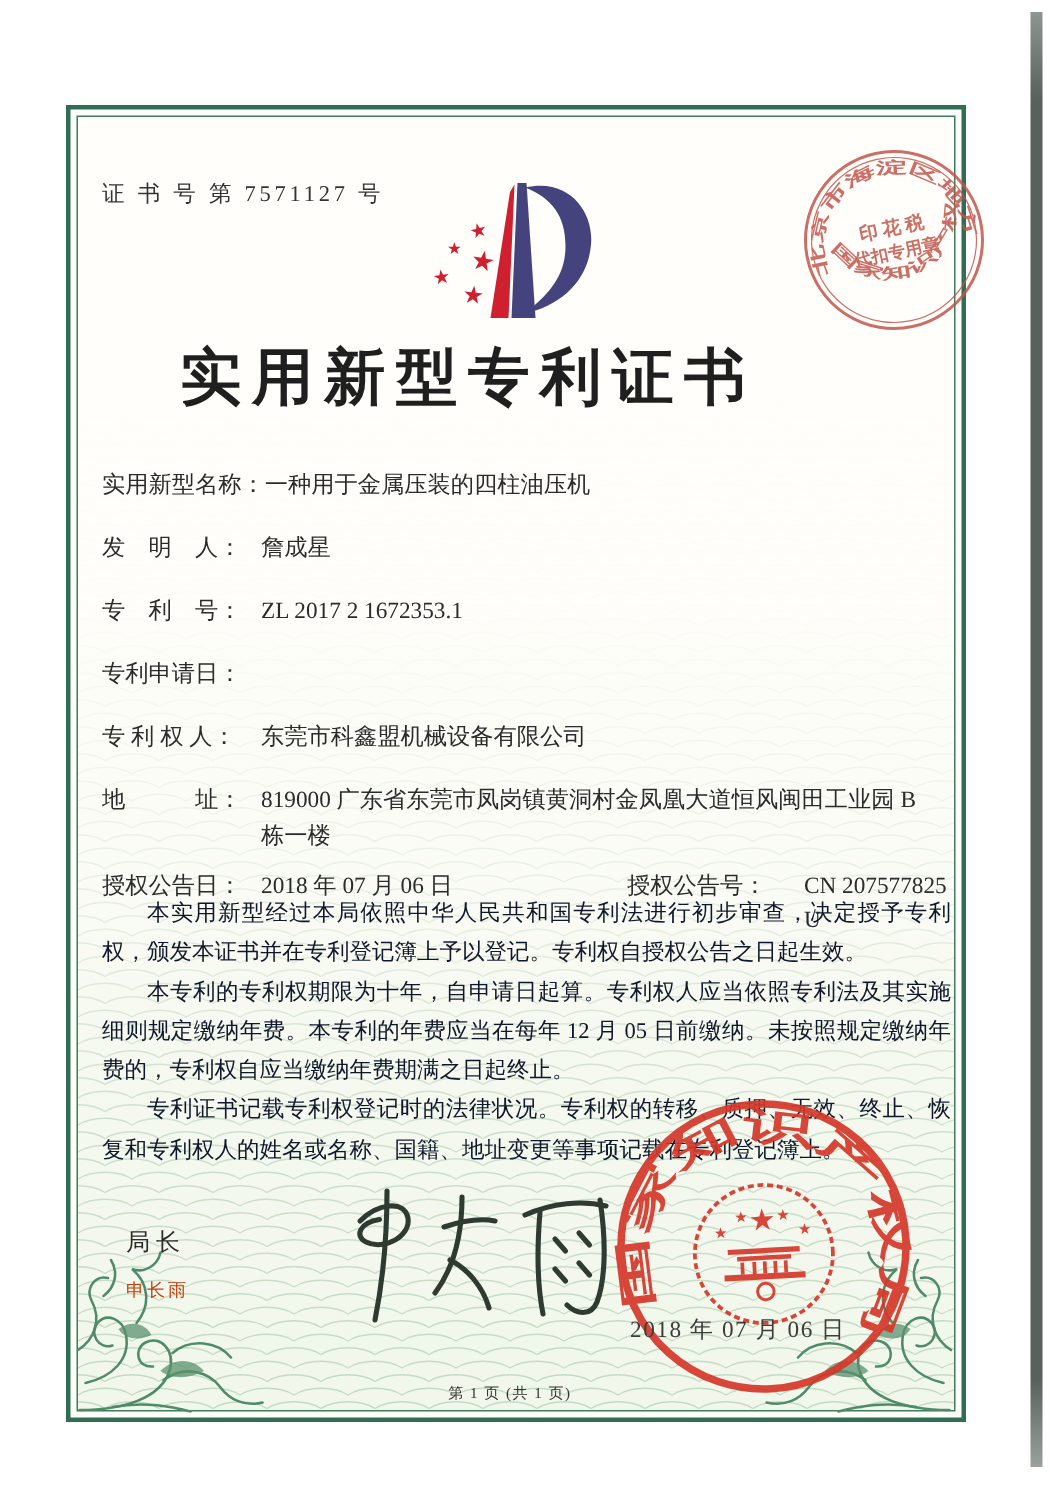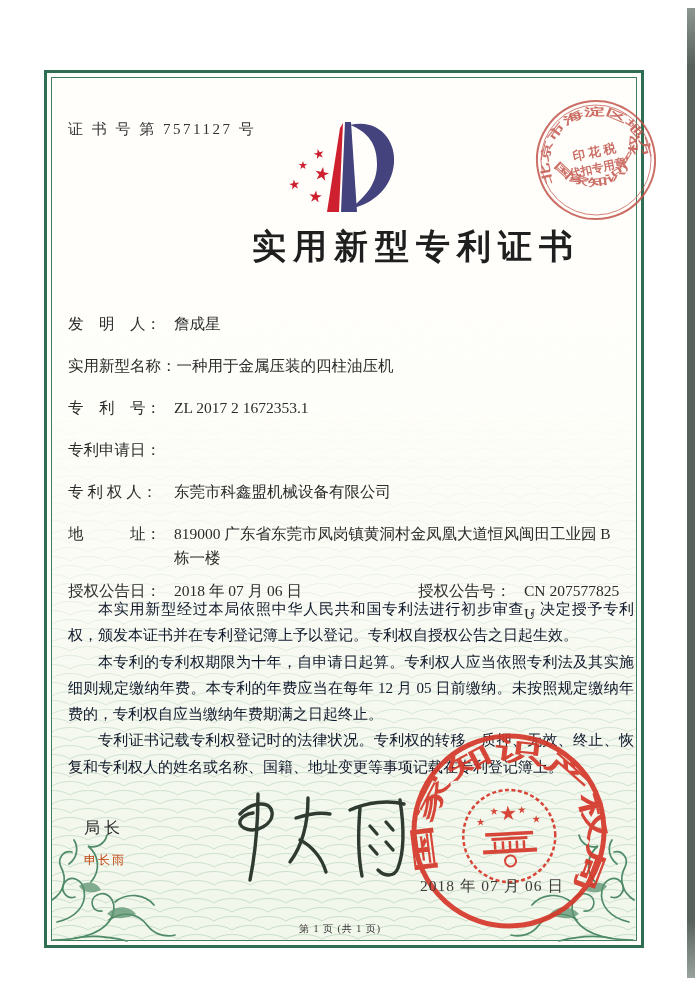--- a/index.html
+++ b/index.html
@@ -22,30 +22,30 @@
   #guilloche{position:absolute;left:0;top:0;}
   .fade{
     position:absolute;inset:0;
     background:linear-gradient(180deg,#fffefb 0%,rgba(255,254,250,0.95) 38%,
       rgba(255,254,250,0.6) 60%,rgba(255,254,250,0.15) 78%,rgba(255,254,250,0) 100%);
   }
   .layer{position:absolute;left:0;top:12px;width:700px;height:990px;pointer-events:none;}
   .cert-no{position:absolute;left:68px;top:108px;font-size:15px;letter-spacing:2.5px;color:#333;}
   .logo{position:absolute;left:276px;top:98px;width:168px;height:114px;}
   .title{
-    position:absolute;left:120px;top:212px;width:460px;text-align:right;
-    font-size:34px;font-weight:bold;letter-spacing:7px;color:#1f1f1f;
+    position:absolute;left:120px;top:212px;width:460px;text-align:left;
+    font-size:41px;font-weight:bold;letter-spacing:7px;color:#1f1f1f;
   }
   .fields{position:absolute;left:68px;top:300px;width:566px;font-size:15.5px;}
   .row{display:flex;margin-bottom:19px;line-height:23px;position:relative;}
   .row .lbl{min-width:106px;white-space:nowrap;color:#2b2b2b;}
   .row .val{flex:1;color:#2b2b2b;}
   .row.address{margin-bottom:9px;}
   .row.address .val{max-width:438px;line-height:24px;}
-  .grant-group2{position:absolute;left:350px;top:0;display:flex;}
+  .grant-group2{position:absolute;left:350px;top:0;display:flex;gap:12px;}
   .paras{position:absolute;left:68px;top:584px;width:566px;}
   .paras p{margin:0;font-size:15px;line-height:26.3px;text-align:justify;text-indent:2em;color:#0f172a;}
   .sig-title{position:absolute;left:84px;top:806px;font-size:16px;letter-spacing:4px;color:#2b2b2b;}
   .sig-name{position:absolute;left:84px;top:840px;font-size:12px;letter-spacing:2px;color:#c2410c;}
   .sig-svg{position:absolute;left:212px;top:772px;width:210px;height:105px;}
   .seal{position:absolute;left:408px;top:718px;width:202px;height:202px;opacity:0.92;transform:rotate(-3deg);}
   .seal-date{
     position:absolute;left:420px;top:864px;width:200px;font-size:15.5px;letter-spacing:1px;
     color:#3c3c38;z-index:6;
   }
@@ -226,26 +226,26 @@
     </text>
     <text font-size="10" fill="#c2564c" font-weight="bold">
       <textPath href="#taxBottom" startOffset="4" textLength="140" lengthAdjust="spacingAndGlyphs">国家知识产权局</textPath>
     </text>
     <text x="65" y="61" font-size="12.5" fill="#c2564c" text-anchor="middle" font-weight="bold">印 花 税</text>
     <text x="65" y="77" font-size="11.5" fill="#c2564c" text-anchor="middle" font-weight="bold">代扣专用章</text>
   </svg>
 
   <div class="fields">
     <div class="row">
+      <span class="lbl">实用新型名称：</span>
+      <span class="val">一种用于金属压装的四柱油压机</span>
+    </div>
+    <div class="row">
       <span class="lbl">发　明　人：</span>
       <span class="val">詹成星</span>
-    </div>
-    <div class="row">
-      <span class="lbl">实用新型名称：</span>
-      <span class="val">一种用于金属压装的四柱油压机</span>
     </div>
     <div class="row">
       <span class="lbl">专　利　号：</span>
       <span class="val">ZL 2017 2 1672353.1</span>
     </div>
     <div class="row">
       <span class="lbl">专利申请日：</span>
     </div>
     <div class="row">
       <span class="lbl">专 利 权 人：</span>

